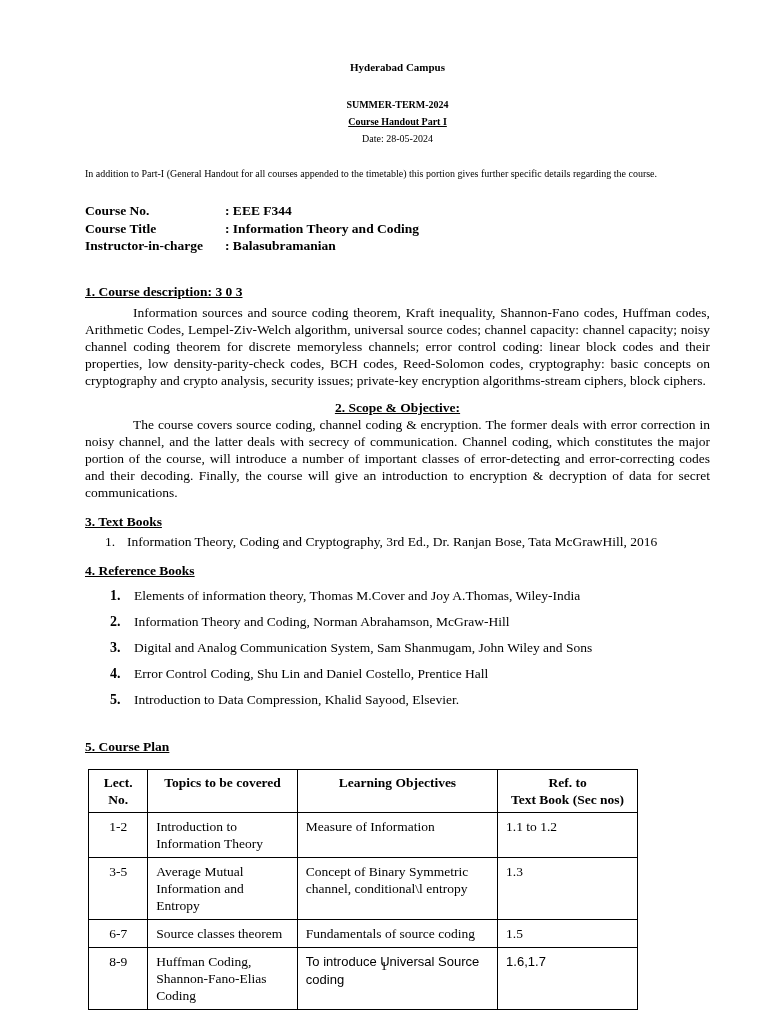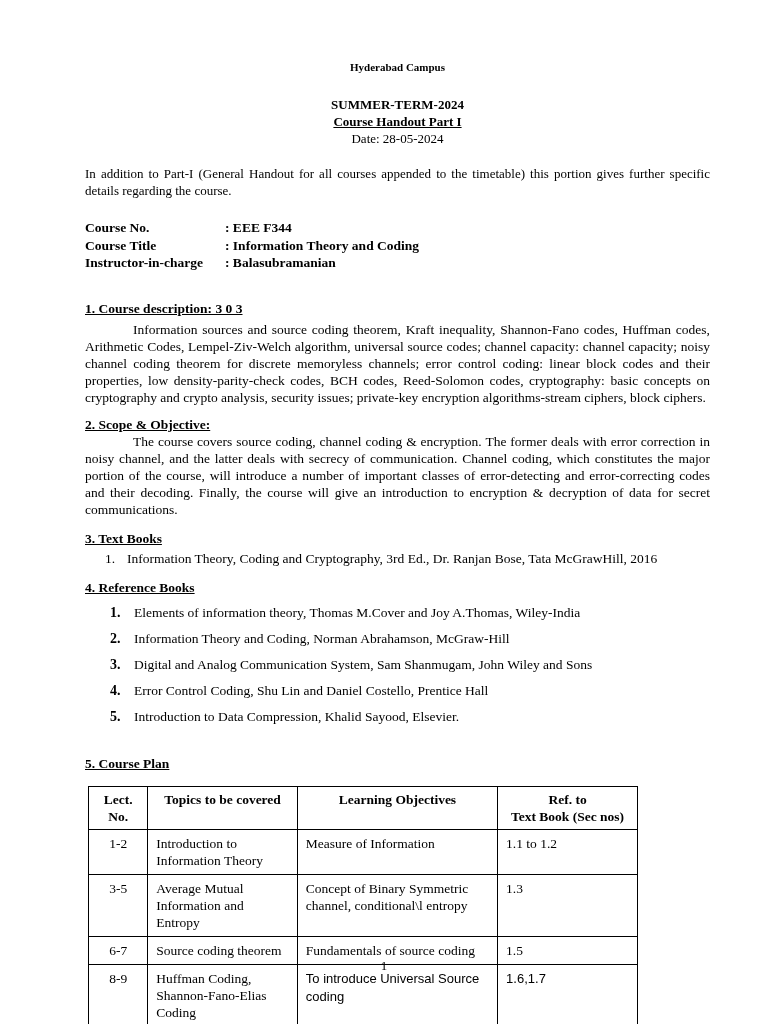--- a/index.html
+++ b/index.html
@@ -14,21 +14,21 @@
   .page {
     position: relative;
     width: 768px; height: 1024px;
     padding: 58px 58px 0 85px;
   }
   .center { text-align: center; }
   .right  { text-align: center; }
   .justify { text-align: justify; }
   .bold { font-weight: bold; }
   .underline { text-decoration: underline; }
-  .fs-body { font-size: 13px; line-height: 17px; }
+  .fs-body { font-size: 10px; line-height: 17px; }
   .title-line { font-size: 15px; line-height: 19px; font-weight: bold; }
   .subtitle-line { font-size: 11px; line-height: 18px; font-weight: bold; }
   .gap-20 { height: 20px; }
   .gap-28 { height: 28px; }
 
   .intro { margin-top: 18px; }
 
   .course-info { margin-top: 20px; font-weight: bold; }
   .ci-row { display: flex; font-size: 13.5px; line-height: 17.5px; }
   .ci-label { width: 140px; flex: 0 0 140px; }
@@ -105,21 +105,21 @@
       <span class="ci-label">Instructor-in-charge</span>
       <span>: Balasubramanian</span>
     </div>
   </div>
 
   <div class="gap-28"></div>
 
   <div class="sec-heading">1. Course description: 3 0 3</div>
   <div class="sec-body justify para-indent" style="margin-top:4px;">Information sources and source coding theorem, Kraft inequality, Shannon-Fano codes, Huffman codes, Arithmetic Codes, Lempel-Ziv-Welch algorithm, universal source codes; channel capacity: channel capacity; noisy channel coding theorem for discrete memoryless channels; error control coding: linear block codes and their properties, low density-parity-check codes, BCH codes, Reed-Solomon codes, cryptography: basic concepts on cryptography and crypto analysis, security issues; private-key encryption algorithms-stream ciphers, block ciphers.</div>
 
-  <div class="sec-heading" style="margin-top:10px;">2. Scope &amp; Objective:</div>
+  <div class="sec-heading" style="margin-top:10px;text-align:center;">2. Scope &amp; Objective:</div>
   <div class="sec-body justify para-indent">The course covers source coding, channel coding &amp; encryption. The former deals with error correction in noisy channel, and the latter deals with secrecy of communication. Channel coding, which constitutes the major portion of the course, will introduce a number of important classes of error-detecting and error-correcting codes and their decoding. Finally, the course will give an introduction to encryption &amp; decryption of data for secret communications.</div>
 
   <div class="sec-heading" style="margin-top:12px;">3. Text Books</div>
   <div class="tb-item">
     <span class="tb-num">1.</span>
     <span>Information Theory, Coding and Cryptography, 3rd Ed., Dr. Ranjan Bose, Tata McGrawHill, 2016</span>
   </div>
 
   <div class="sec-heading" style="margin-top:12px;">4. Reference Books</div>
   <div class="ref-list">
@@ -172,21 +172,21 @@
         <td>1.1 to 1.2</td>
       </tr>
       <tr>
         <td class="lect">3-5</td>
         <td>Average Mutual Information and Entropy</td>
         <td>Concept of Binary Symmetric channel, conditional\l entropy</td>
         <td>1.3</td>
       </tr>
       <tr>
         <td class="lect">6-7</td>
-        <td>Source coding theorem</td>
+        <td>Source classes theorem</td>
         <td>Fundamentals of source coding</td>
         <td>1.5</td>
       </tr>
       <tr>
         <td class="lect">8-9</td>
         <td>Huffman Coding, Shannon-Fano-Elias Coding</td>
         <td class="sans">To introduce Universal Source coding</td>
         <td class="sans">1.6,1.7</td>
       </tr>
     </tbody>

